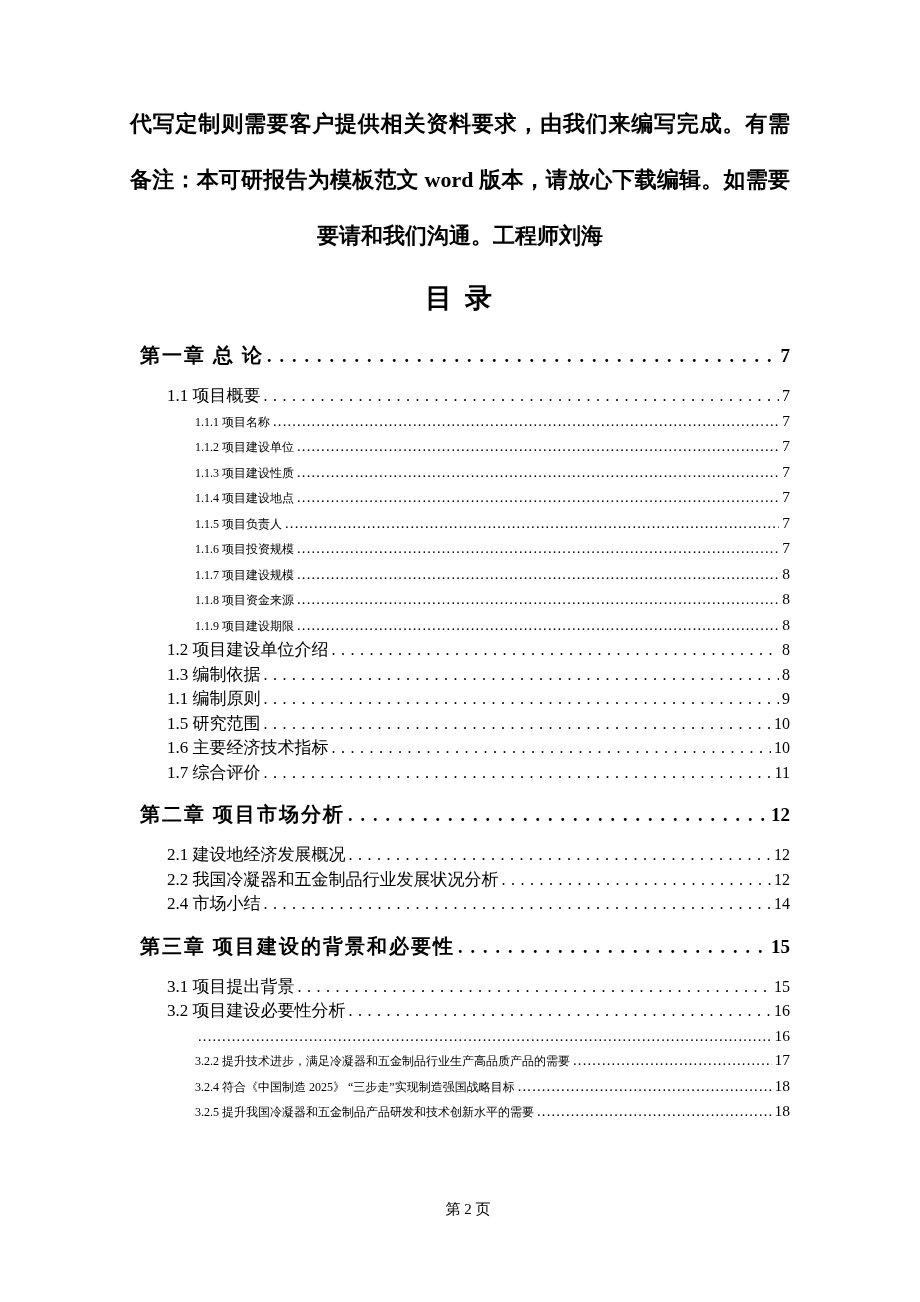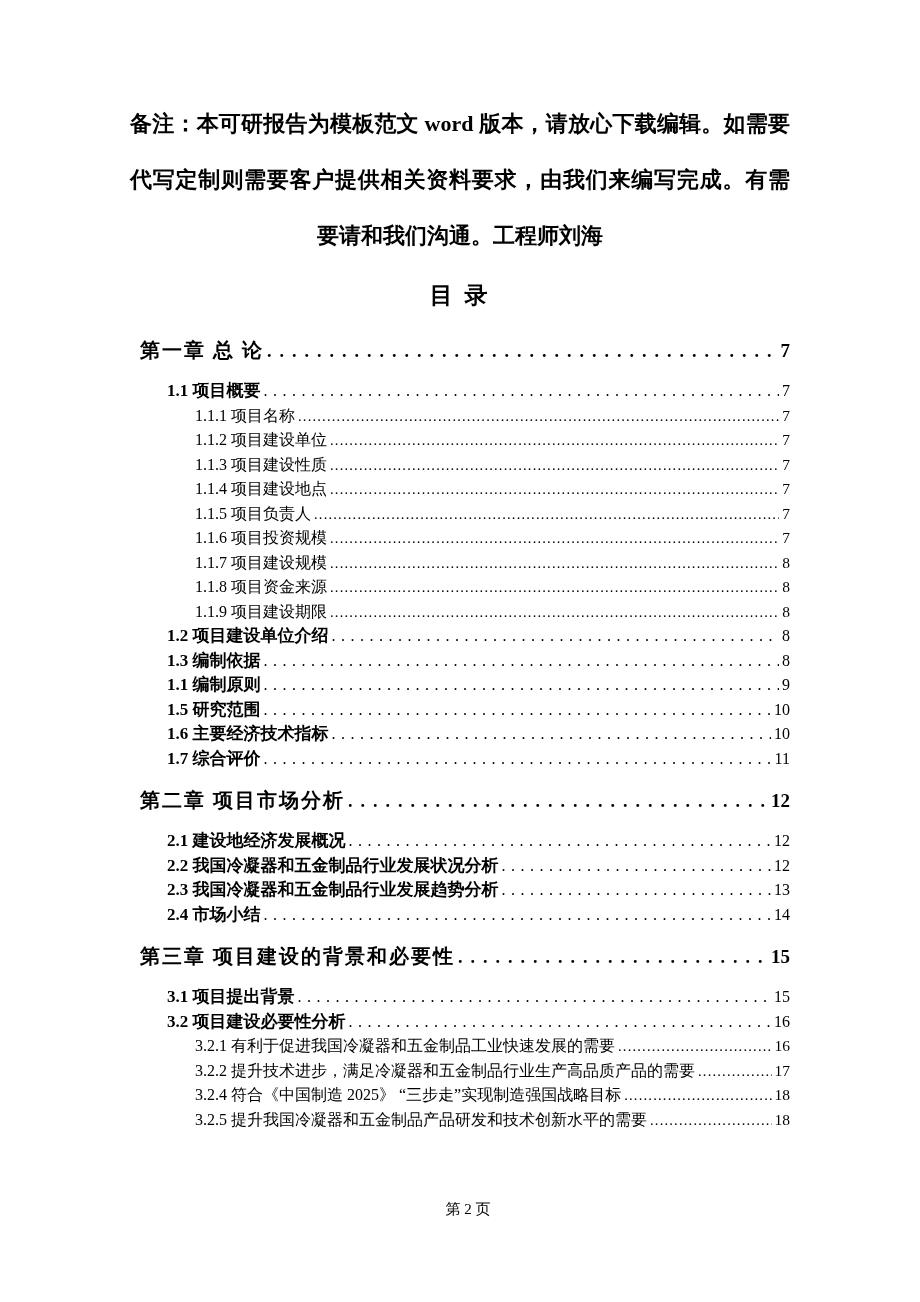--- a/index.html
+++ b/index.html
@@ -14,64 +14,64 @@
     overflow: hidden;
   }
 
   
   .note { padding: 96px 130px 0 130px; font-weight: bold; font-size: 22px; line-height: 56px; }
   .note-line { width: 100%; }
   .note-line.justify { text-align: justify; text-align-last: justify; text-justify: inter-character; }
   .note-line.center { text-align: center; font-family: Liberation Serif, serif; }
 
   
-  .toc-title { margin-top: 16px; text-align: center; font-size: 23px; font-weight: bold; letter-spacing: 3px; }
+  .toc-title { margin-top: 16px; text-align: center; font-size: 27px; font-weight: bold; letter-spacing: 3px; }
 
   
   .toc { margin: 26px 130px 0 130px; }
   .toc-row { display: flex; align-items: baseline; line-height: 24.5px; }
   .toc-row .label { white-space: nowrap; }
   .toc-row .dots { flex: 1 1 auto; overflow: hidden; white-space: nowrap; margin: 0 3px; }
   .toc-row .pagenum { white-space: nowrap; }
 
   .toc-row.chapter { padding-left: 10px; margin: 16px 0 14px 0; line-height: 26px; }
   .toc-row.chapter .label { font-weight: bold; font-size: 20px; letter-spacing: 2px; }
   .toc-row.chapter .dots::after {
     font-weight: bold; font-size: 18px; letter-spacing: 8px;
     content: "................................................................................";
   }
   .toc-row.chapter .pagenum { font-weight: bold; font-size: 19px; }
 
   .toc-row.l2 { padding-left: 37px; }
-  .toc-row.l2 .label { font-weight: bold; font-size: 17px; }
+  .toc-row.l2 .label { font-weight: normal; font-size: 17px; }
   .toc-row.l2 .dots::after {
     font-size: 16px; letter-spacing: 5.5px;
     content: "....................................................................................................";
   }
   .toc-row.l2 .pagenum { font-size: 16px; }
 
   .toc-row.l3 { padding-left: 65px; }
-  .toc-row.l3 .label { font-size: 16px; }
+  .toc-row.l3 .label { font-size: 12px; }
   .toc-row.l3 .dots::after {
     font-size: 14.5px; letter-spacing: 1.2px;
     content: "........................................................................................................................................................................................................";
   }
   .toc-row.l3 .pagenum { font-size: 15.5px; }
 
   
   .footer { position: absolute; left: 16px; right: 0; top: 1200px; text-align: center; font-size: 15px; }
 </style>
 </head>
 <body>
 
 <div class="page">
 
   <div class="note">
+    <div class="note-line justify">代写定制则需要客户提供相关资料要求，由我们来编写完成。有需</div>
     <div class="note-line justify">备注：本可研报告为模板范文 word 版本，请放心下载编辑。如需要</div>
-    <div class="note-line justify">代写定制则需要客户提供相关资料要求，由我们来编写完成。有需</div>
     <div class="note-line center">要请和我们沟通。工程师刘海</div>
   </div>
 
   <div class="toc-title">目 录</div>
 
   <div class="toc" id="toc-list">
       <div class="toc-row chapter">
     <span class="label">第一章 总 论</span>
     <span class="dots"></span>
     <span class="pagenum">7</span>
@@ -165,46 +165,40 @@
     <span class="label">2.1 建设地经济发展概况</span>
     <span class="dots"></span>
     <span class="pagenum">12</span>
   </div>
       <div class="toc-row l2">
     <span class="label">2.2 我国冷凝器和五金制品行业发展状况分析</span>
     <span class="dots"></span>
     <span class="pagenum">12</span>
   </div>
       <div class="toc-row l2">
-    <span class="label">2.3 我国冷凝器和五金制品行业发展趋势分析</span>
-    <span class="dots"></span>
-    <span class="pagenum">13</span>
-  </div>
-      <div class="toc-row l2">
     <span class="label">2.4 市场小结</span>
     <span class="dots"></span>
     <span class="pagenum">14</span>
   </div>
       <div class="toc-row chapter">
     <span class="label">第三章 项目建设的背景和必要性</span>
     <span class="dots"></span>
     <span class="pagenum">15</span>
   </div>
       <div class="toc-row l2">
     <span class="label">3.1 项目提出背景</span>
     <span class="dots"></span>
     <span class="pagenum">15</span>
   </div>
       <div class="toc-row l2">
     <span class="label">3.2 项目建设必要性分析</span>
     <span class="dots"></span>
     <span class="pagenum">16</span>
   </div>
       <div class="toc-row l3">
-    <span class="label">3.2.1 有利于促进我国冷凝器和五金制品工业快速发展的需要</span>
     <span class="dots"></span>
     <span class="pagenum">16</span>
   </div>
       <div class="toc-row l3">
     <span class="label">3.2.2 提升技术进步，满足冷凝器和五金制品行业生产高品质产品的需要</span>
     <span class="dots"></span>
     <span class="pagenum">17</span>
   </div>
       <div class="toc-row l3">
     <span class="label">3.2.4 符合《中国制造 2025》 “三步走”实现制造强国战略目标</span>

